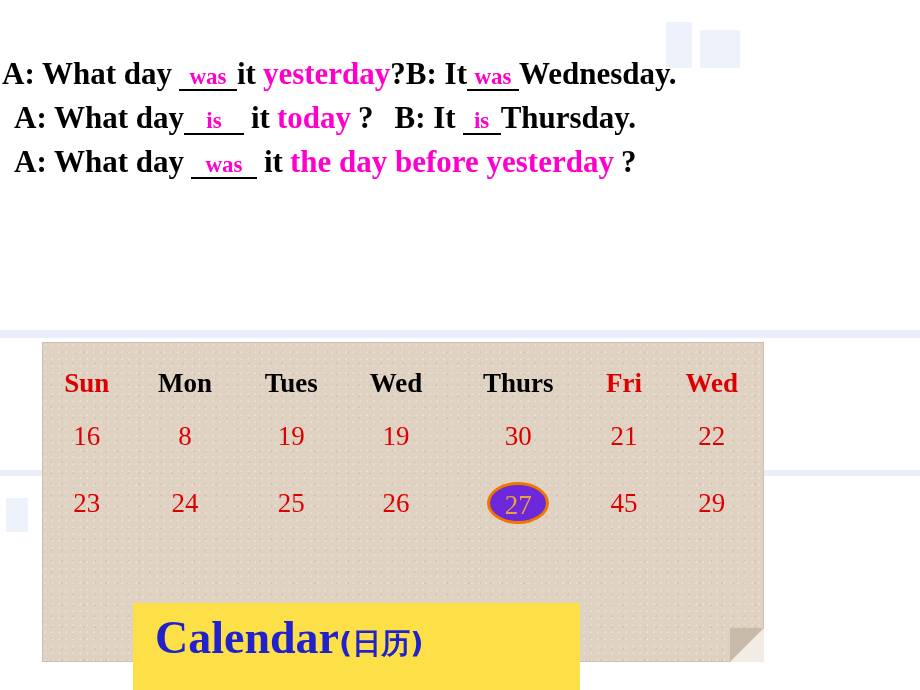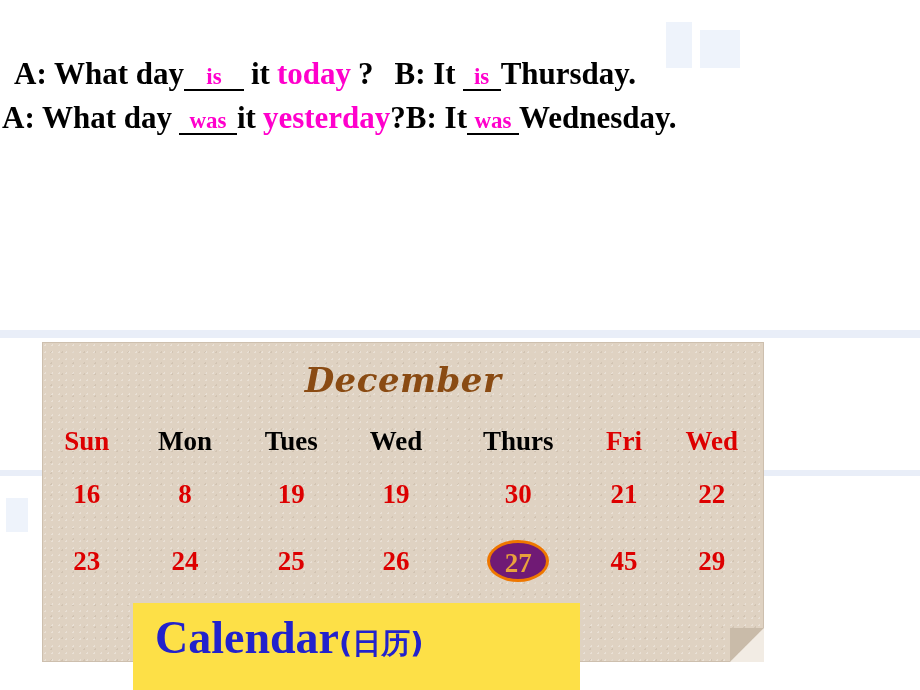--- a/index.html
+++ b/index.html
@@ -118,30 +118,30 @@
   }
   .cal-table th {
     font-size: 27px;
     font-weight: bold;
     padding: 4px 0 6px 0;
     color: #000;
   }
   .cal-table th.red { color: #dd0000; }
   .cal-table td {
     font-size: 27px;
-    font-weight: bold;
+    font-weight: normal;
     color: #dd0000;
     text-align: center;
     padding: 16px 0 14px 0;
     position: relative;
   }
   .highlight-cell span.hl {
     display: inline-block;
     color: #e8a13c;
-    background: #701a75;
+    background: #6d28d9;
     border: 3px solid #ee7700;
     border-radius: 50%;
     width: 62px;
     height: 42px;
     line-height: 40px;
     box-sizing: border-box;
   }
 
   
   .fold {
@@ -199,36 +199,38 @@
 <div class="bg-deco" style="left:666px;top:22px;width:26px;height:46px;"></div>
 <div class="bg-deco" style="left:700px;top:30px;width:40px;height:38px;"></div>
 <div class="bg-line" style="left:0;top:330px;width:920px;height:8px;"></div>
 <div class="bg-line" style="left:0;top:470px;width:920px;height:6px;"></div>
 <div class="bg-deco" style="left:6px;top:498px;width:22px;height:34px;"></div>
 
 <div class="content">
 
   <div class="dialogue">
 
+    <div class="dline row2">
+      <span>A: What day</span><span class="sp"></span><span class="blank w3">was</span><span>it</span><span class="sp"></span><span class="pink">yesterday</span><span>?</span><span>B: It</span><span class="blank w4">was</span><span>Wednesday.</span>
+    </div>
+
     <div class="dline row1">
       <span>A: What day</span><span class="blank w1">is</span><span class="sp"></span><span>it</span><span class="sp"></span><span class="pink">today</span><span class="sp"></span><span>?</span><span class="sp"></span><span class="sp"></span><span class="sp"></span><span>B: It</span><span class="sp"></span><span class="blank w2">is</span><span>Thursday.</span>
     </div>
 
-    <div class="dline row2">
-      <span>A: What day</span><span class="sp"></span><span class="blank w3">was</span><span>it</span><span class="sp"></span><span class="pink">yesterday</span><span>?</span><span>B: It</span><span class="blank w4">was</span><span>Wednesday.</span>
-    </div>
-
+    <div class="dline row3">
+      <span>A: What day</span><span class="sp"></span><span class="blank w5">was</span><span class="sp"></span><span>it</span><span class="sp"></span><span class="pink">the day before yesterday</span><span class="sp"></span><span>?</span>
+    </div>
 
 
   </div>
 
   <div class="cal-wrap">
     <div class="cal-texture"></div>
 
-    <div class="cal-month">December</div>
 
     <table class="cal-table">
       <thead>
         <tr>
           <th class="red">Sun</th>
           <th>Mon</th>
           <th>Tues</th>
           <th>Wed</th>
           <th>Thurs</th>
           <th class="red">Fri</th>

